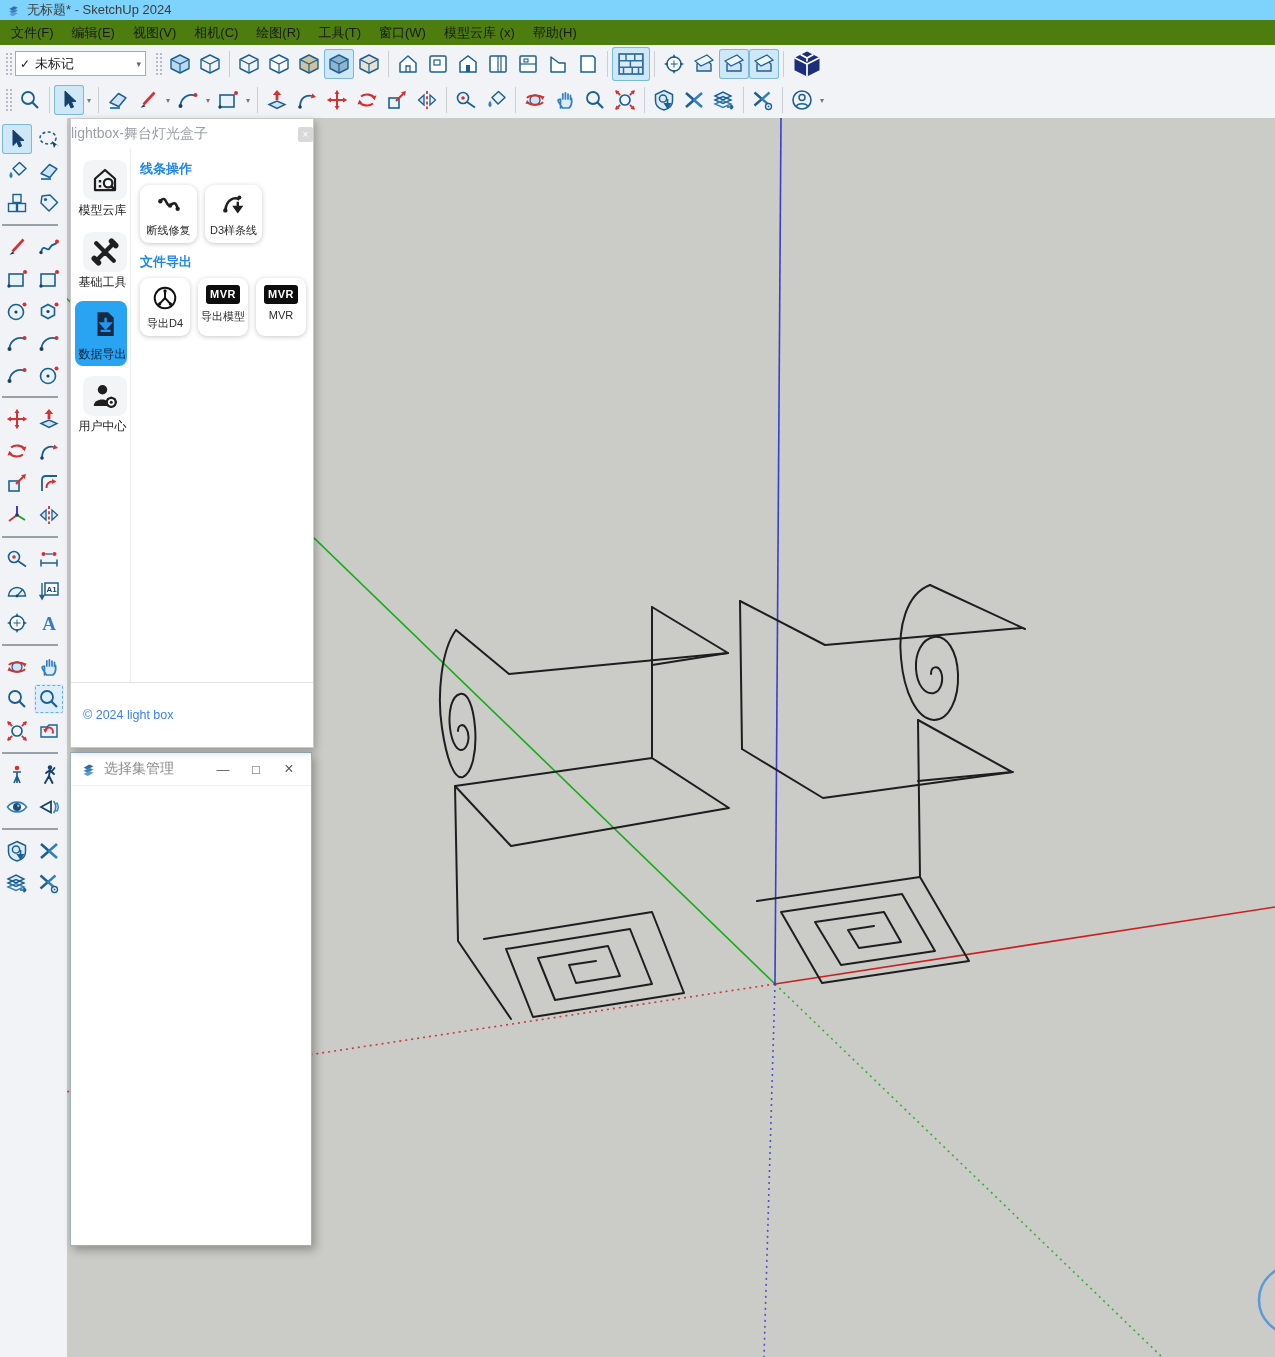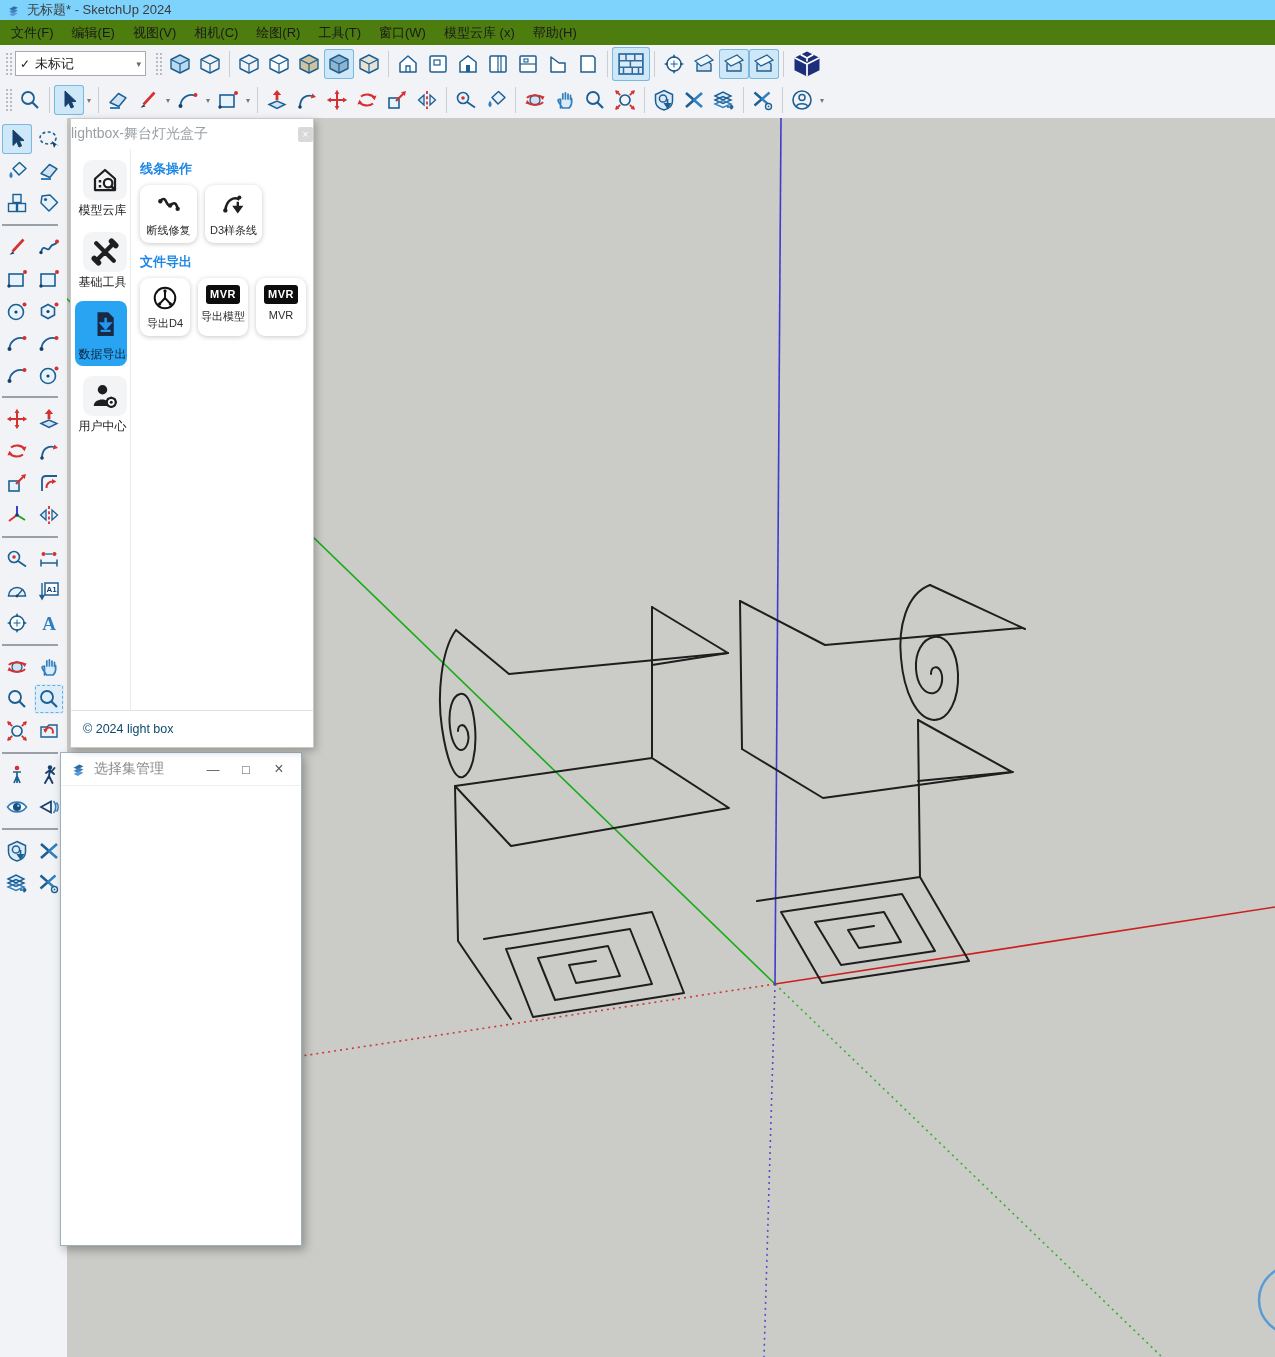--- a/index.html
+++ b/index.html
@@ -73,24 +73,24 @@
   .rail-item.sel .rail-label{color:#0c2239}
   .lb-content{flex:1;padding:8px 7px 0 9px;overflow:hidden}
   .sec-title{color:#1e88e5;font-weight:bold;font-size:13px;margin:3px 0 7px}
   .cards{display:flex;gap:8px;margin-bottom:10px}
   .card{width:53px;background:#fff;border-radius:9px;box-shadow:0 1px 5px rgba(0,0,0,.22);
         padding:7px 2px 5px;display:flex;flex-direction:column;align-items:center;gap:5px}
   .card svg{width:26px;height:26px}
   .card-label{font-size:11px;color:#2b2b2b;white-space:nowrap}
   .mvr{background:#0d0d0d;color:#fff;font-weight:bold;font-size:11px;padding:4px 4px;
        border-radius:3px;letter-spacing:.5px;line-height:1}
-  .lb-footer{border-top:1px solid #e3e3e3;padding:11px 12px;color:#0c4a6e;font-size:12.5px}
+  .lb-footer{border-top:1px solid #e3e3e3;padding:25px 12px;color:#3b82f6;font-size:12.5px}
 
   
-  #selection-panel{position:absolute;left:60px;top:752px;width:240px;height:492px;background:#fff;
+  #selection-panel{position:absolute;left:70px;top:752px;width:240px;height:492px;background:#fff;
                    border:1px solid #9fb0bd;box-shadow:3px 4px 9px rgba(0,0,0,.3);z-index:4;
                    display:flex;flex-direction:column}
   .sp-title{height:32px;display:flex;align-items:center;gap:7px;padding:0 9px;font-size:14px;color:#8b8b8b;
             border-bottom:1px solid #f0f0f0}
   .sp-title svg{width:17px;height:17px}
   .sp-spacer{flex:1}
   .winbtn{width:26px;text-align:center;color:#5a5a5a;font-size:13px}
   .sp-buttons{display:flex;gap:8px;padding:9px 10px}
   .sp-btn{flex:1;height:30px;background:#1287e8;color:#fff;font-size:14px;border-radius:4px;
           display:flex;align-items:center;justify-content:center}

